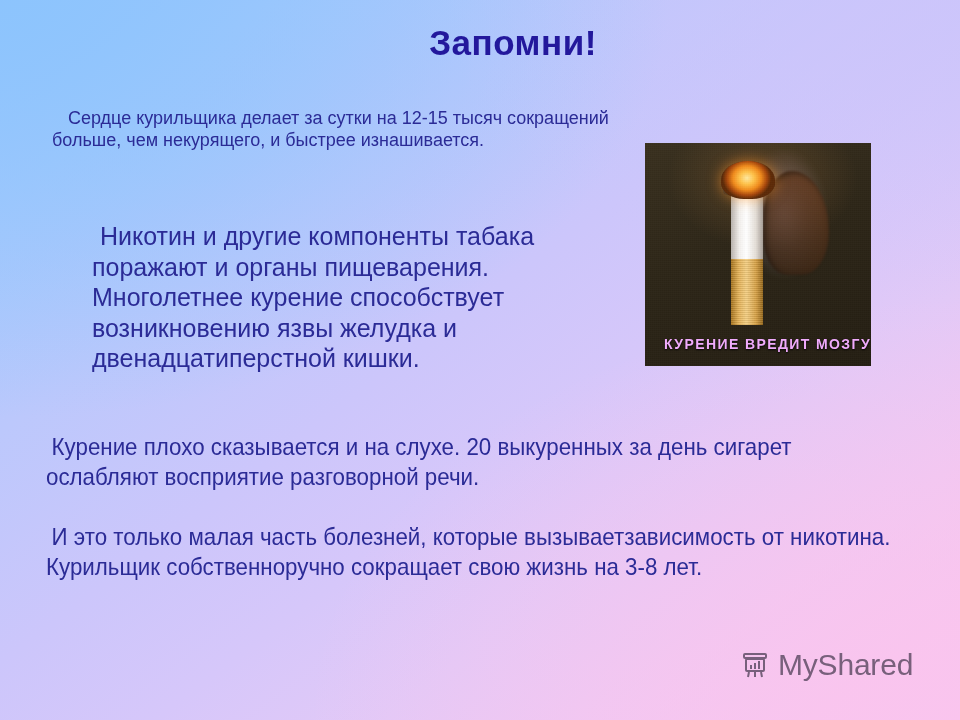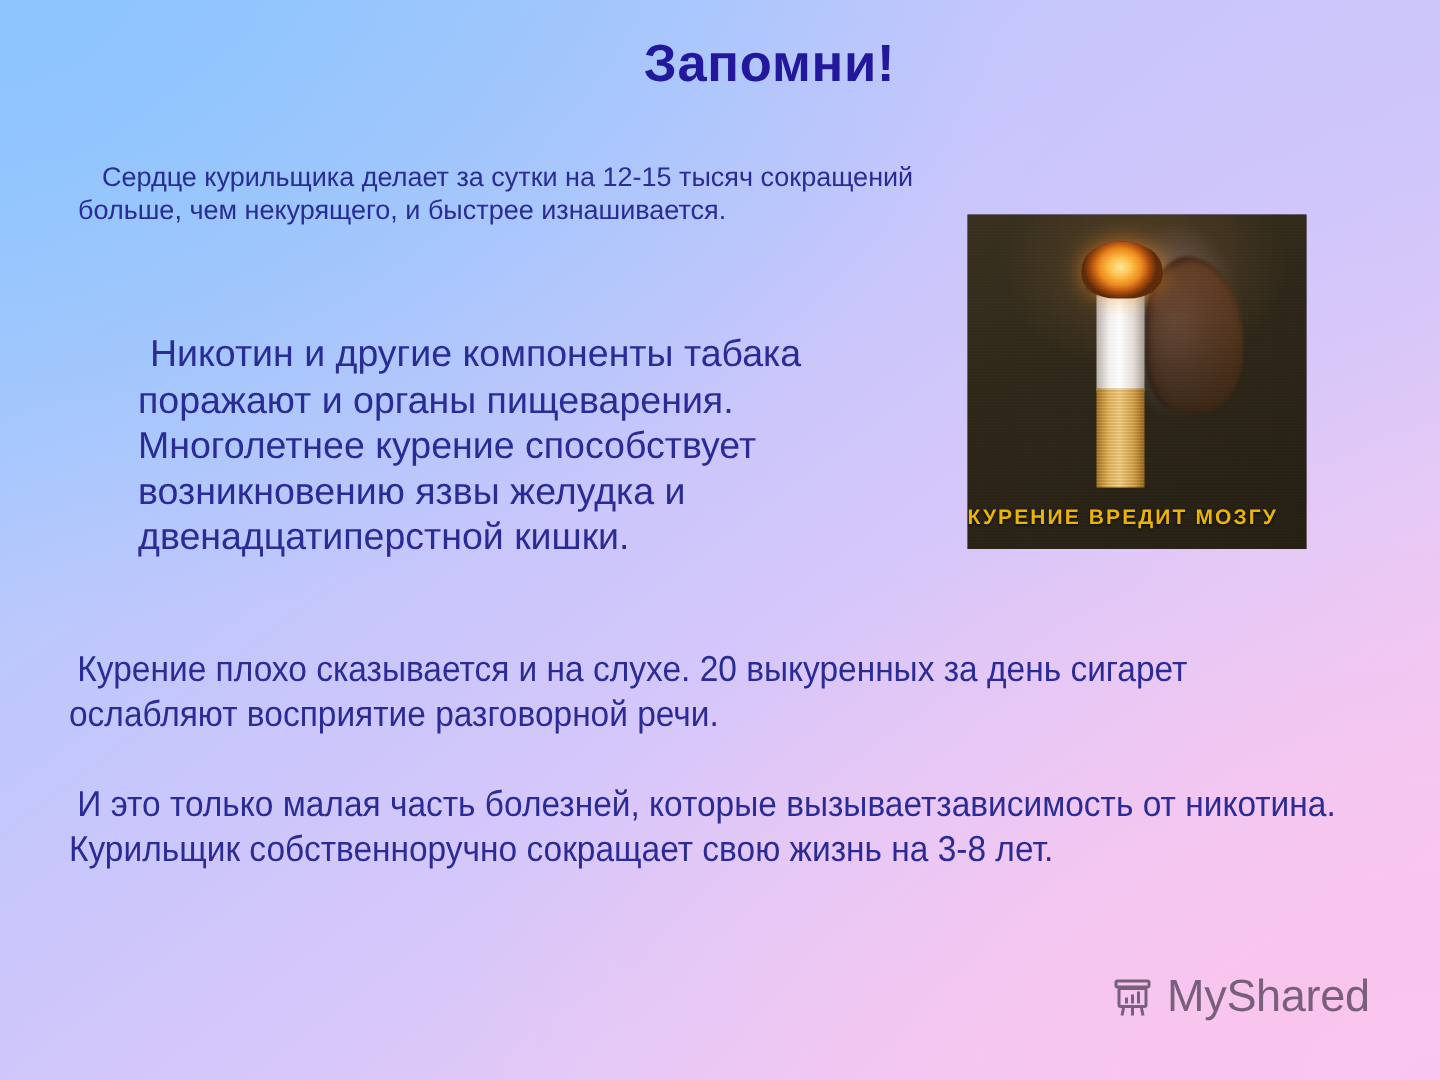--- a/index.html
+++ b/index.html
@@ -200,22 +200,22 @@
     height: 14px;
     border-radius: 40%;
     background: linear-gradient(180deg, rgba(70,60,52,0.95), rgba(35,30,26,0.9));
     filter: blur(0.6px);
   }
   #photo .caption {
     position: absolute;
     left: 0;
     right: 0;
     bottom: 14px;
-    text-align: left;
-    color: #eab308;
+    text-align: right;
+    color: #f0abfc;
     font-size: 14px;
     font-weight: bold;
     letter-spacing: 1.4px;
     text-shadow: 0 1px 2px rgba(0,0,0,0.85);
   }
 
   
   #watermark {
     position: absolute;
     left: 740px;

